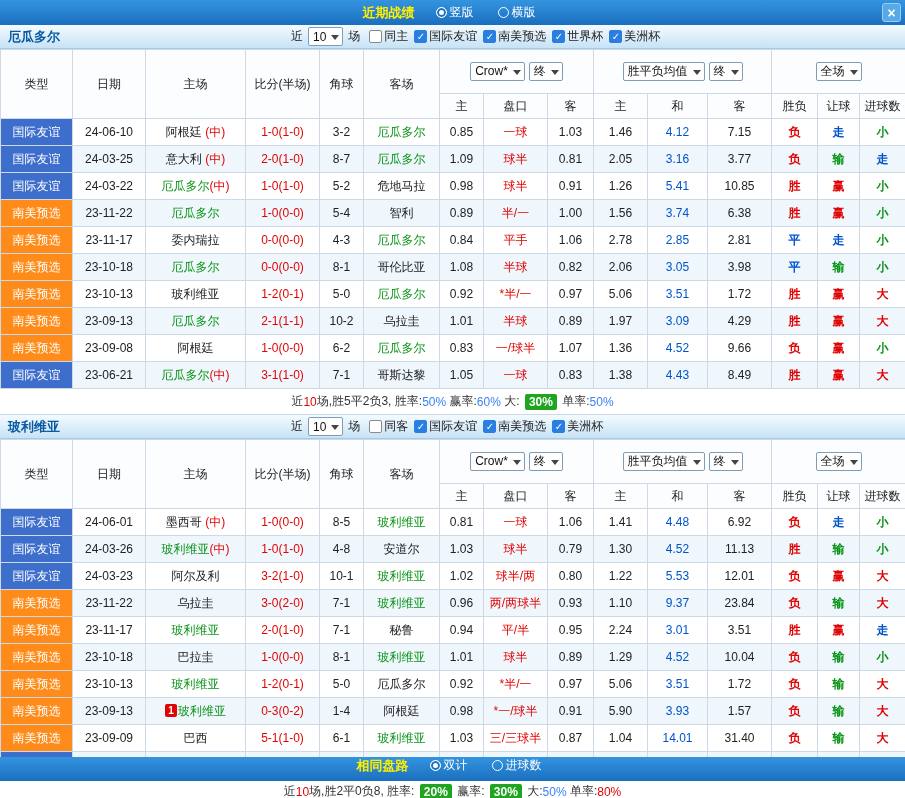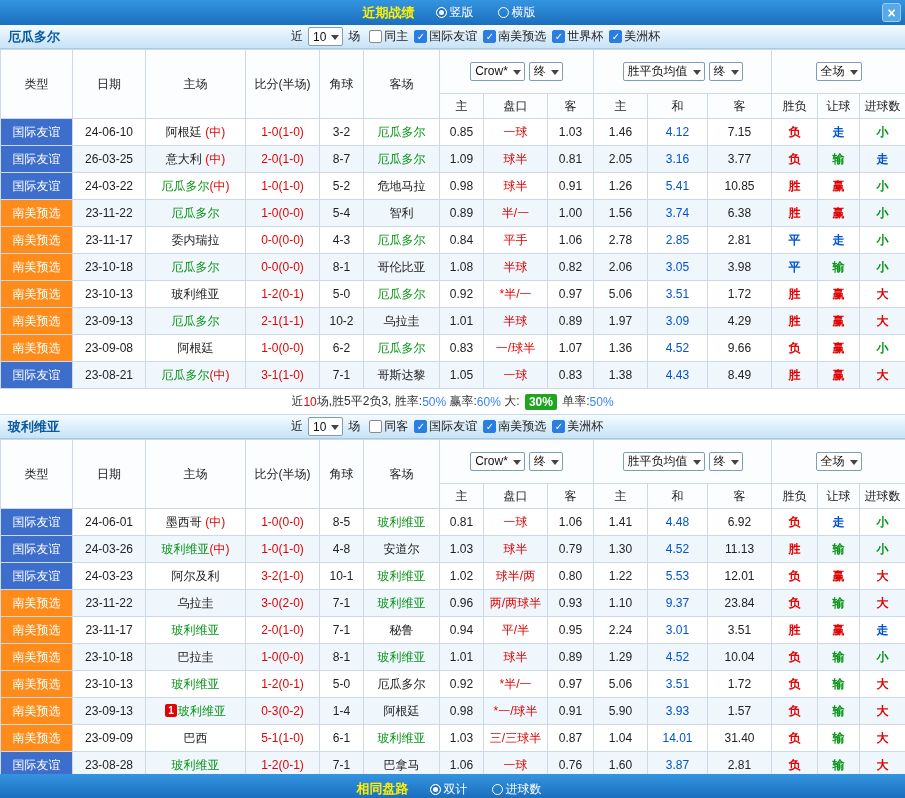--- a/index.html
+++ b/index.html
@@ -63,22 +63,22 @@
   
   .summary{height:26px;display:flex;align-items:center;justify-content:center;font-size:12px;
     color:#333;background:#fff;border-bottom:1px solid #cdd9e6}
   .summary span{white-space:pre}
   .sum-plain{color:#333}
   .sum-red{color:#e00404}
   .sum-blue{color:#3b82f6}
   .sum-greenbox{background:#1fa51f;color:#fff;padding:1px 4px;margin:0 2px;border-radius:2px;font-weight:bold}
 
   
-  .bottombar{position:absolute;left:0;right:0;bottom:0;height:24px;
-    background:linear-gradient(#3494e0,#1a6fbe);display:flex;align-items:flex-end;
+  .bottombar{position:absolute;left:0;right:0;bottom:17px;height:24px;
+    background:linear-gradient(#3494e0,#1a6fbe);display:flex;align-items:flex-start;
     justify-content:center;color:#fff}
   .bottombar .win-title{color:#ffee00;font-weight:bold;font-size:13px;margin-right:4px}
 </style>
 </head>
 <body>
 
 <div class="titlebar">
   <span class="win-title">近期战绩</span>
   <span class="radio-group">
       <span class="radio-opt">
@@ -195,21 +195,21 @@
           <td>1.03</td>
           <td>1.46</td>
           <td class="c-blue">4.12</td>
           <td>7.15</td>
           <td class="bold c-red">负</td>
           <td class="bold c-blue">走</td>
           <td class="bold c-green">小</td>
         </tr>
         <tr>
           <td class="type-cell t-blue">国际友谊</td>
-          <td>26-03-25</td>
+          <td>24-03-25</td>
           <td class="team-cell"><span>意大利</span><span class="c-red"> (中)</span></td>
           <td class="c-red">2-0(1-0)</td>
           <td>8-7</td>
           <td class="team-cell"><span class="c-green">厄瓜多尔</span></td>
           <td>1.09</td>
           <td class="c-red">球半</td>
           <td>0.81</td>
           <td>2.05</td>
           <td class="c-blue">3.16</td>
           <td>3.77</td>
@@ -331,21 +331,21 @@
           <td>1.07</td>
           <td>1.36</td>
           <td class="c-blue">4.52</td>
           <td>9.66</td>
           <td class="bold c-red">负</td>
           <td class="bold c-red">赢</td>
           <td class="bold c-green">小</td>
         </tr>
         <tr>
           <td class="type-cell t-blue">国际友谊</td>
-          <td>23-08-21</td>
+          <td>23-06-21</td>
           <td class="team-cell"><span class="c-green">厄瓜多尔</span><span class="c-red">(中)</span></td>
           <td class="c-red">3-1(1-0)</td>
           <td>7-1</td>
           <td class="team-cell"><span>哥斯达黎</span></td>
           <td>1.05</td>
           <td class="c-red">一球</td>
           <td>0.83</td>
           <td>1.38</td>
           <td class="c-blue">4.43</td>
           <td>8.49</td>

